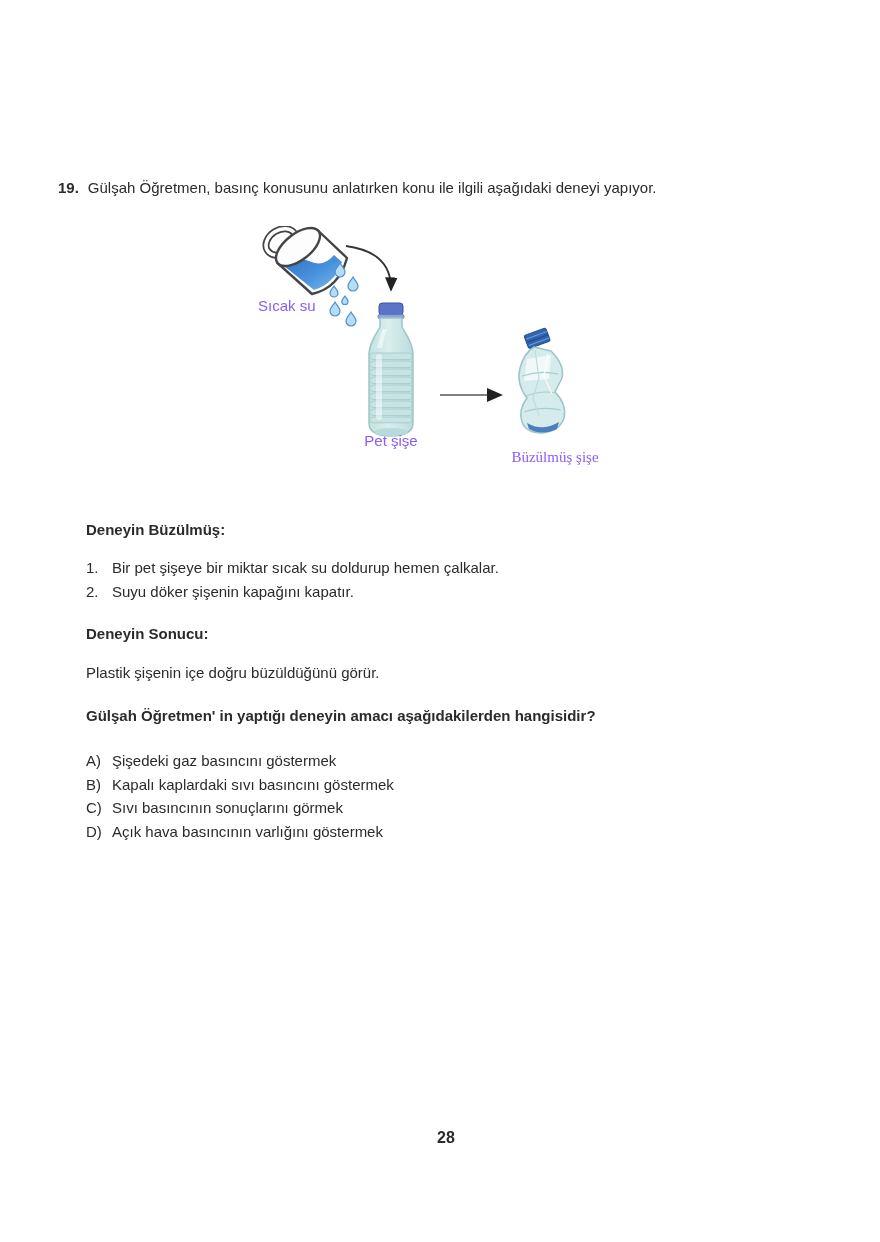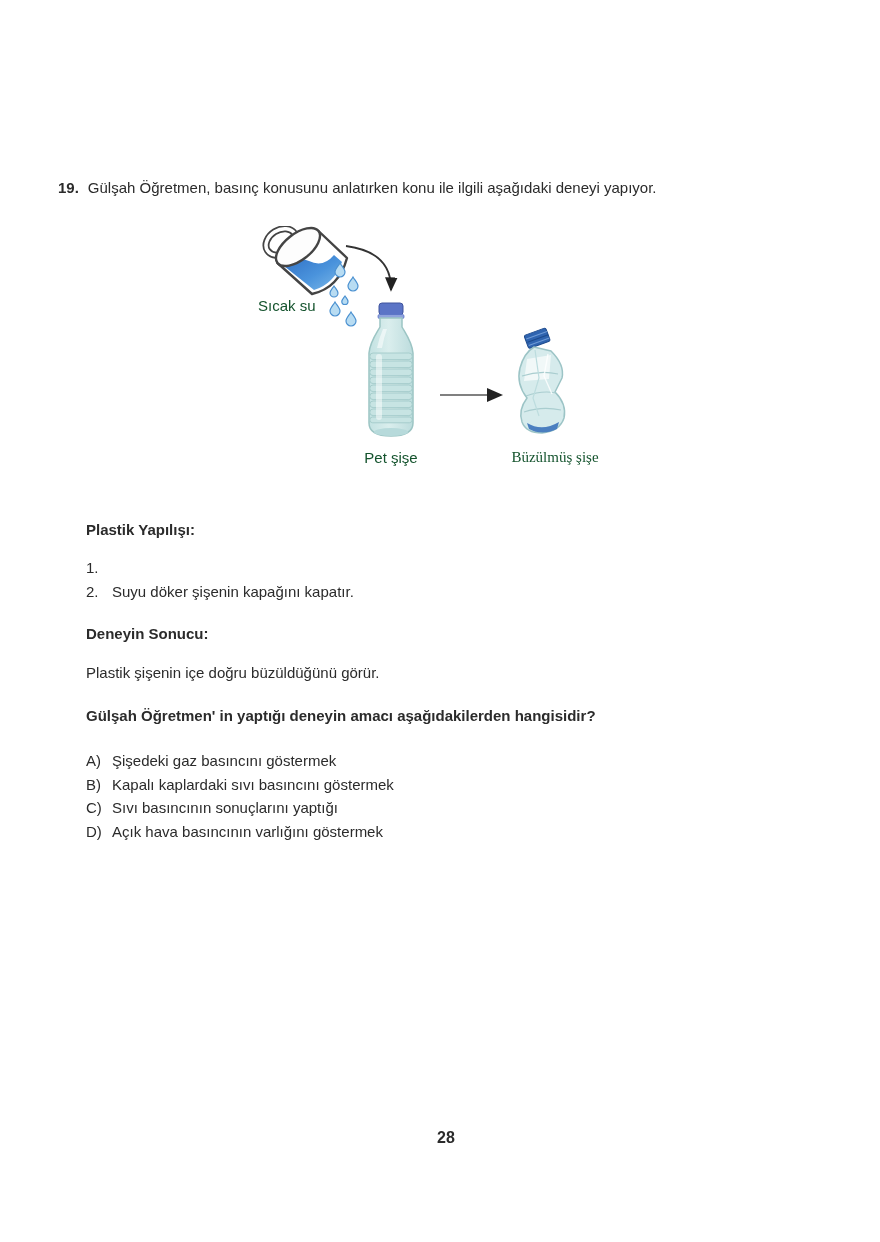--- a/index.html
+++ b/index.html
@@ -16,23 +16,23 @@
     overflow: hidden;
   }
   .abs { position: absolute; }
   .qline {
     left: 58px; top: 179px;
     font-size: 15px;
     white-space: nowrap;
   }
   .qnum { font-weight: bold; margin-right: 9px; }
   .figure-svg { left: 230px; top: 226px; width: 400px; height: 252px; }
-  .fig-label { font-size: 15px; color: #14532d; }
+  .fig-label { font-size: 15px; color: #8b5cf6; }
   .lbl-hotwater { left: 258px; top: 297px; }
-  .lbl-pet { left: 338px; top: 449px; width: 106px; text-align: center; }
+  .lbl-pet { left: 338px; top: 432px; width: 106px; text-align: center; }
   .lbl-crushed { left: 495px; top: 449px; width: 120px; text-align: center; font-family: Liberation Serif, serif; }
   .section-head {
     left: 86px;
     font-weight: bold;
     font-size: 15px;
   }
   .head-procedure { top: 521px; }
   .head-result { top: 625px; }
   .steps { left: 86px; top: 556px; font-size: 15px; }
   .step-row { display: flex; height: 23.5px; align-items: center; }
@@ -147,24 +147,25 @@
       <path d="M 318,128 L 314,150 L 322,168" fill="none" stroke="#ffffff" stroke-width="1.4" opacity="0.8"></path>
 
       <path d="M 297,197 Q 312,206 329,196 L 327,203 Q 312,210 299,203 Z" fill="#4b7fc0"></path>
     </g>
   </svg>
 
   <div class="abs fig-label lbl-hotwater">Sıcak su</div>
   <div class="abs fig-label lbl-pet">Pet şişe</div>
   <div class="abs fig-label lbl-crushed">Büzülmüş şişe</div>
 
-  <div class="abs section-head head-procedure">Plastik Yapılışı:</div>
+  <div class="abs section-head head-procedure">Deneyin Büzülmüş:</div>
   <div class="abs steps">
     <div class="step-row">
       <span class="step-num">1.</span>
+      <span>Bir pet şişeye bir miktar sıcak su doldurup hemen çalkalar.</span>
     </div>
     <div class="step-row">
       <span class="step-num">2.</span>
       <span>Suyu döker şişenin kapağını kapatır.</span>
     </div>
   </div>
 
   <div class="abs section-head head-result">Deneyin Sonucu:</div>
   <div class="abs result-text">Plastik şişenin içe doğru büzüldüğünü görür.</div>
 
@@ -174,21 +175,21 @@
     <div class="option-row">
       <span class="option-letter">A)</span>
       <span>Şişedeki gaz basıncını göstermek</span>
     </div>
     <div class="option-row">
       <span class="option-letter">B)</span>
       <span>Kapalı kaplardaki sıvı basıncını göstermek</span>
     </div>
     <div class="option-row">
       <span class="option-letter">C)</span>
-      <span>Sıvı basıncının sonuçlarını yaptığı</span>
+      <span>Sıvı basıncının sonuçlarını görmek</span>
     </div>
     <div class="option-row">
       <span class="option-letter">D)</span>
       <span>Açık hava basıncının varlığını göstermek</span>
     </div>
   </div>
 
   <div class="abs page-number">28</div>
 
 </div>

